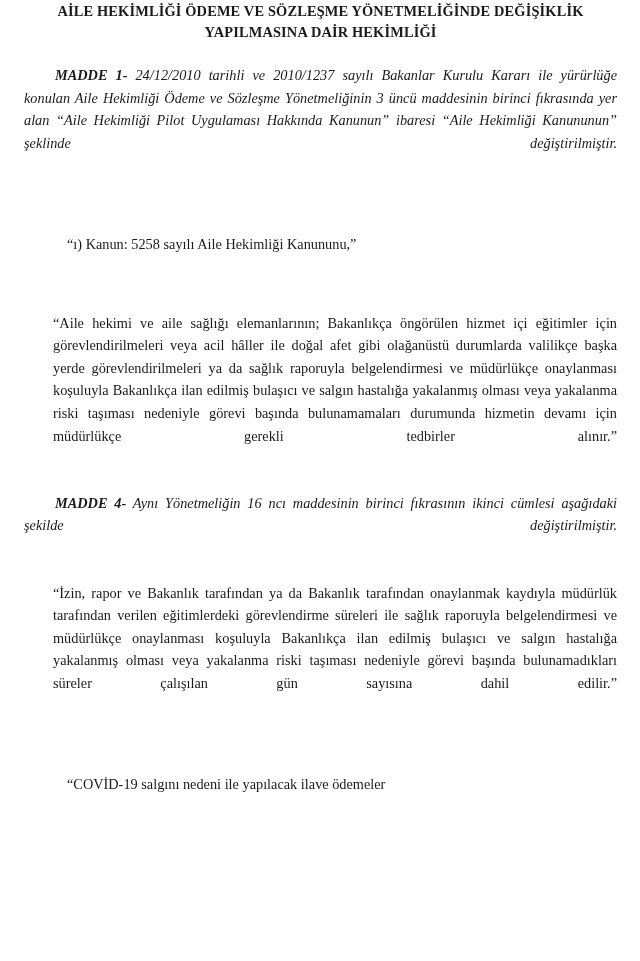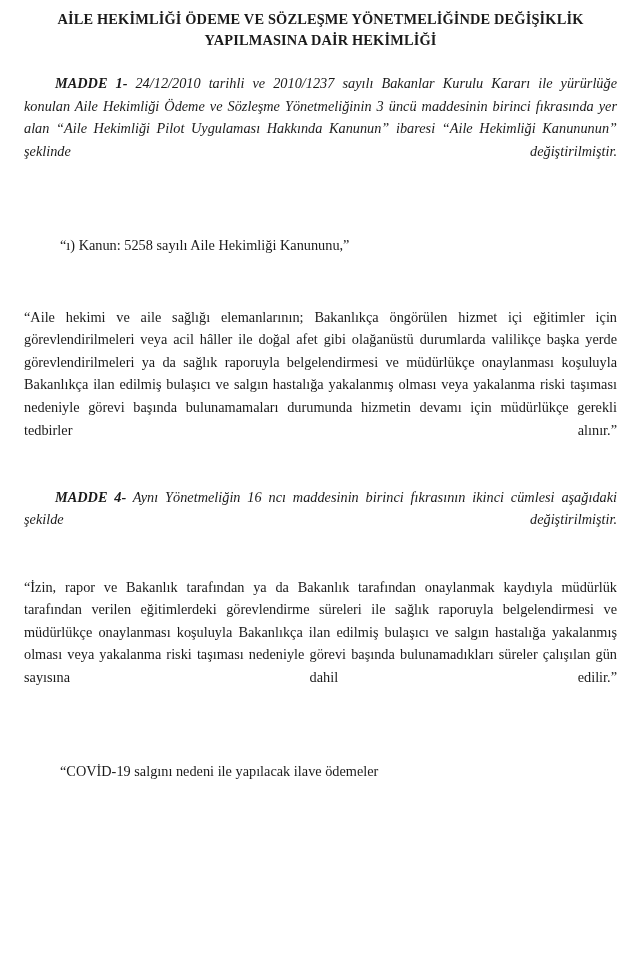--- a/index.html
+++ b/index.html
@@ -14,21 +14,21 @@
     font-family: "Liberation Serif", "DejaVu Serif", serif;
     color: #1a1a1a;
     -webkit-font-smoothing: antialiased;
   }
 
   .page {
     position: relative;
     width: 640px;
     height: 961px;
     box-sizing: border-box;
-    padding: 9px 23px 0 24px;
+    padding: 1px 23px 0 24px;
     background: #ffffff;
     overflow: hidden;
   }
 
   
   .doc-title {
     text-align: center;
     font-weight: bold;
     font-size: 14.4px;
     line-height: 21px;
@@ -56,26 +56,27 @@
 
   
   p.indent {
     text-indent: 31px;
     font-style: italic;
   }
 
   
   p.quote {
     text-indent: 0;
+    margin-left: 29px;
   }
 
   
   p.quote-head {
     text-indent: 31px;
-    margin: 5px;
+    margin: 12px;
   }
 
   
   .gap-lg { height: 22px; }
 
   .b { font-weight: bold; }
 
   
   p.para::after {
     content: "";

